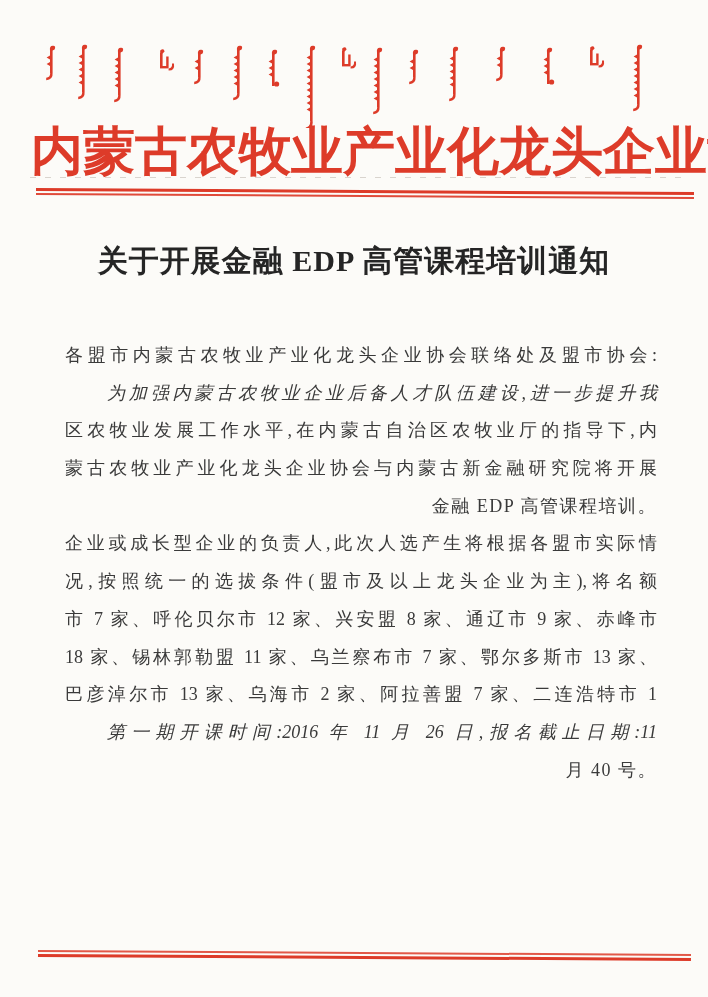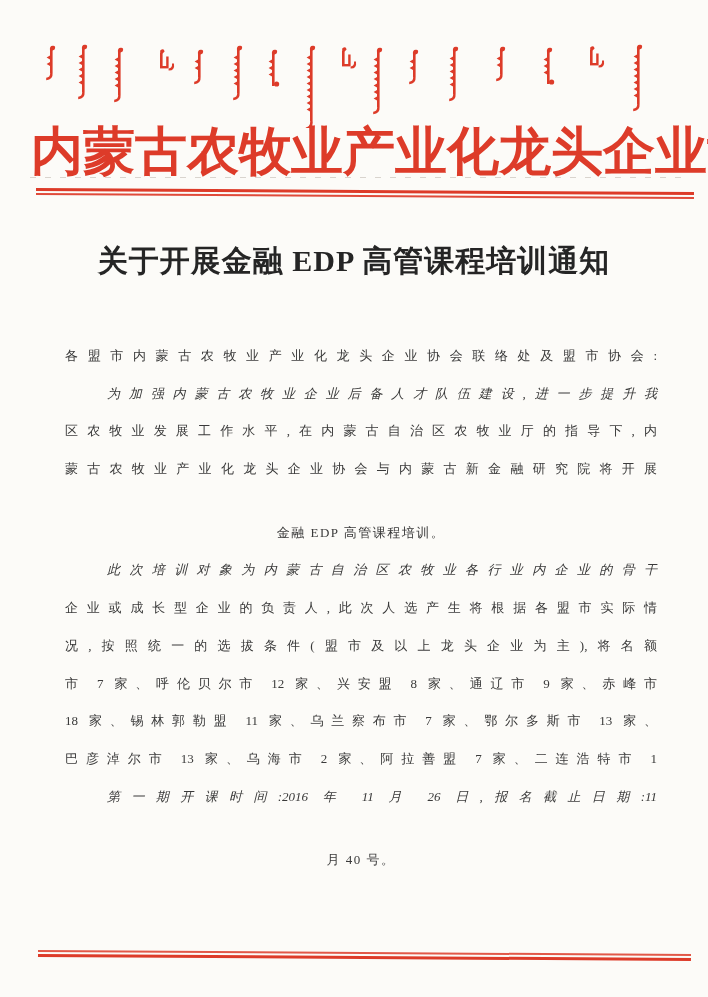--- a/index.html
+++ b/index.html
@@ -47,27 +47,27 @@
   .rule-footer .thick{height:3.2px;background:var(--red);}
   
   .doc-title{
     position:absolute;left:0;top:241px;width:708px;
     text-align:center;font-weight:bold;font-size:30px;line-height:1.3;
     color:var(--title-ink);letter-spacing:1px;white-space:nowrap;
   }
   
   .body-text{
     position:absolute;left:65px;top:337px;width:592px;
-    font-size:13px;line-height:37.7px;color:var(--ink);
+    font-size:18px;line-height:37.7px;color:var(--ink);
   }
   .line{height:37.7px;white-space:nowrap;}
   .fill{text-align:justify;text-align-last:justify;white-space:normal;
         text-justify:inter-character;}
   .indent{text-indent:42px;font-style:italic;}
-  .end{text-align:center;letter-spacing:1.5px;margin-top:26px;}
+  .end{text-align:right;letter-spacing:1.5px;}
 </style>
 </head>
 <body>
 
 <div class="page">
 
   <svg class="mongolian" viewBox="0 0 620 88" fill="#dd3b29" aria-hidden="true">
     <defs>
       <g id="mgA">
         <path d="M0.2,-3.5 Q3.8,-6.5 4.6,-2.5 L2.6,-0.5 L0.2,-0.5 Z"></path>
@@ -136,21 +136,20 @@
   </div>
 
   <div class="doc-title">关于开展金融 EDP 高管课程培训通知</div>
 
   <div class="body-text">
     <div class="line fill">各盟市内蒙古农牧业产业化龙头企业协会联络处及盟市协会:</div>
     <div class="line fill indent">为加强内蒙古农牧业企业后备人才队伍建设,进一步提升我</div>
     <div class="line fill">区农牧业发展工作水平,在内蒙古自治区农牧业厅的指导下,内</div>
     <div class="line fill">蒙古农牧业产业化龙头企业协会与内蒙古新金融研究院将开展</div>
     <div class="line end">金融 EDP 高管课程培训。</div>
-    <div class="line fill indent">此次培训对象为内蒙古自治区农牧业各行业内企业的骨干</div>
     <div class="line fill">企业或成长型企业的负责人,此次人选产生将根据各盟市实际情</div>
     <div class="line fill">况,按照统一的选拔条件(盟市及以上龙头企业为主),将名额</div>
     <div class="line fill">市 7 家、呼伦贝尔市 12 家、兴安盟 8 家、通辽市 9 家、赤峰市</div>
     <div class="line fill">18 家、锡林郭勒盟 11 家、乌兰察布市 7 家、鄂尔多斯市 13 家、</div>
     <div class="line fill">巴彦淖尔市 13 家、乌海市 2 家、阿拉善盟 7 家、二连浩特市 1</div>
     <div class="line fill indent">第一期开课时间:2016 年 11 月 26 日,报名截止日期:11</div>
     <div class="line end">月 40 号。</div>
   </div>
 
   <div class="rule rule-footer">

